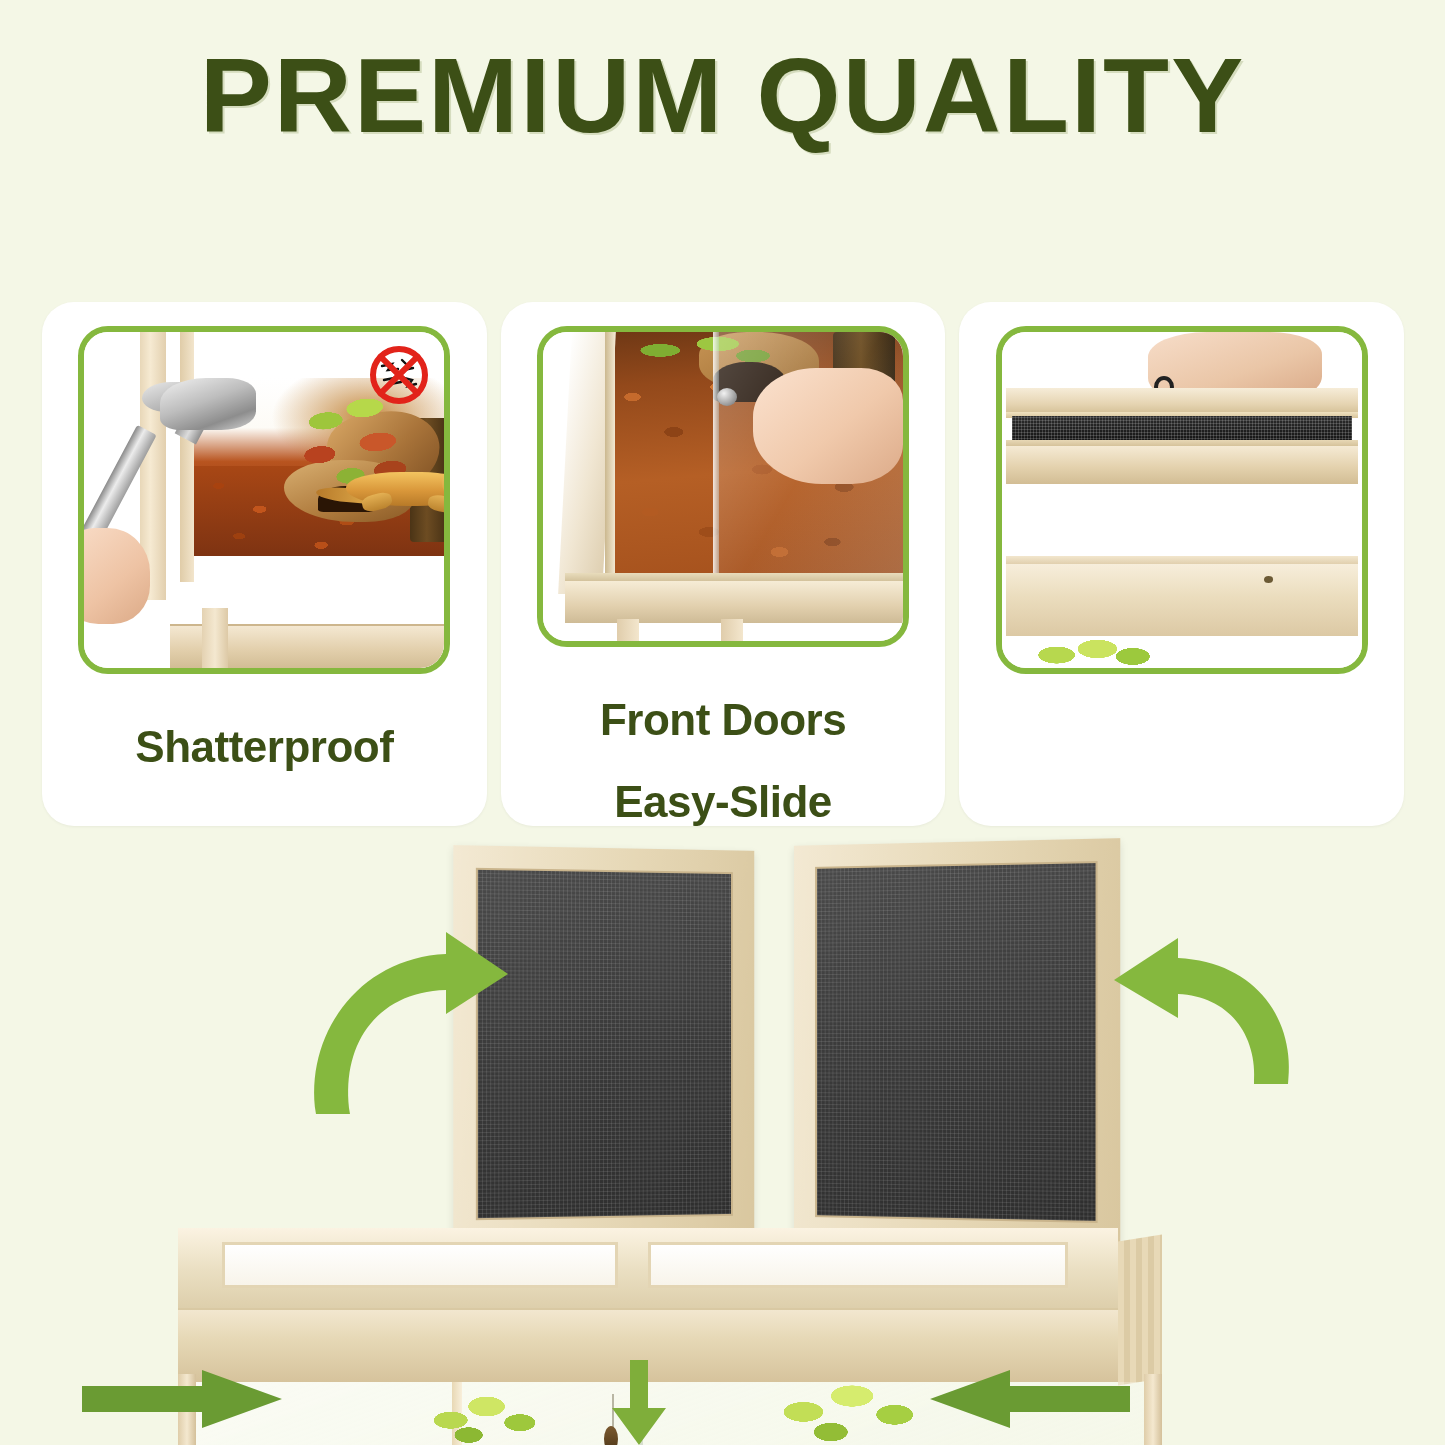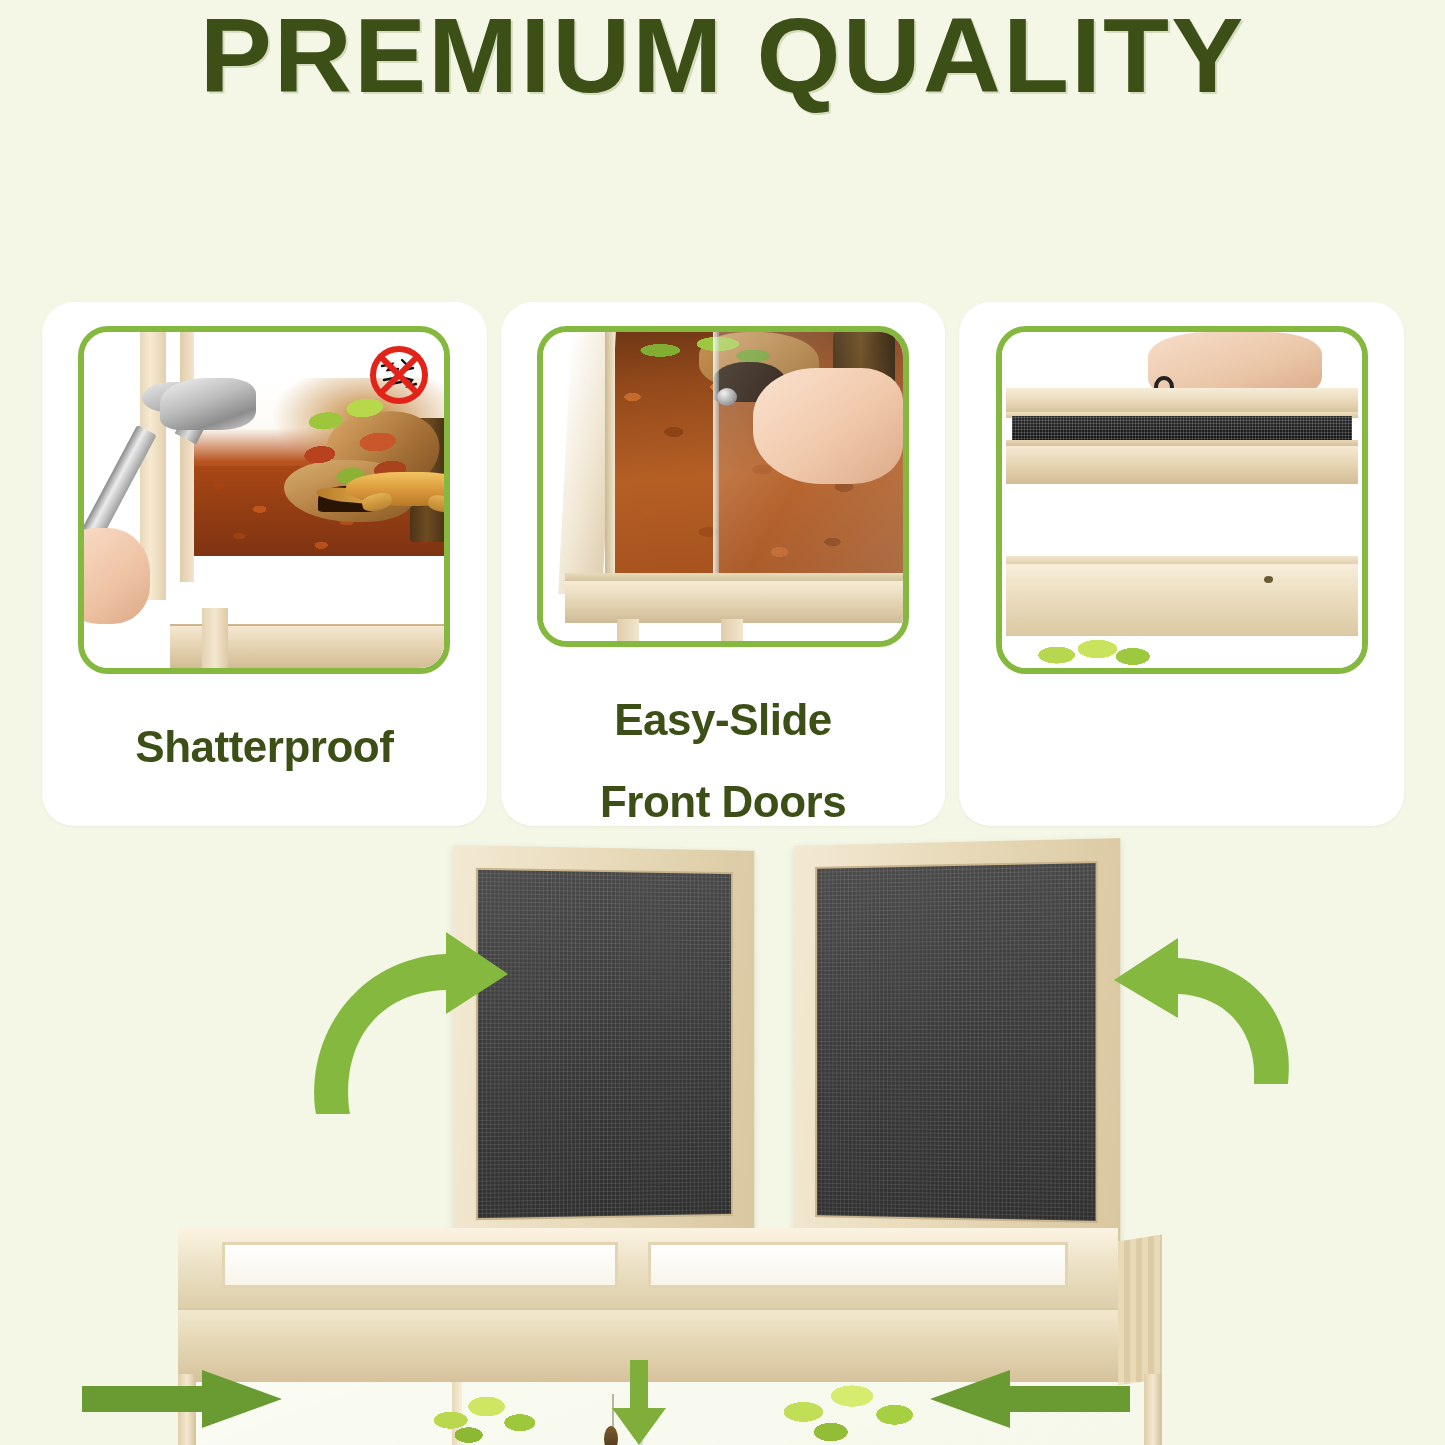--- a/index.html
+++ b/index.html
@@ -11,20 +11,21 @@
   }
 
   body {
     background: #f4f7e6;
     font-family: "Liberation Sans", sans-serif;
     position: relative;
   }
 
   
   #header {
+    padding-top: 40px;
     text-align: center;
   }
 
   #main-title {
     font-family: "Liberation Sans Narrow", "Liberation Sans", sans-serif;
     font-size: 106px;
     font-weight: bold;
     color: #3c4f16;
     letter-spacing: 2px;
     line-height: 1.05;
@@ -560,22 +561,22 @@
         <div class="c2-knob"></div>
         <div class="c2-side-panel"></div>
         <div class="c2-edge"></div>
         <div class="c2-rail"></div>
         <div class="c2-base"></div>
         <div class="c2-leg-a"></div>
         <div class="c2-leg-b"></div>
       </div>
     </div>
     <div class="card-label">
+      <span class="lbl-line">Front Doors</span>
       <span class="lbl-line">Easy-Slide</span>
-      <span class="lbl-line">Front Doors</span>
     </div>
   </div>
 
   <div class="feature-card">
     <div class="card-photo-frame">
       <div class="card-photo">
         <div class="c3-bg"></div>
         <div class="c3-hand"></div>
         <div class="c3-ring"></div>
         <div class="c3-lid-wood"></div>

